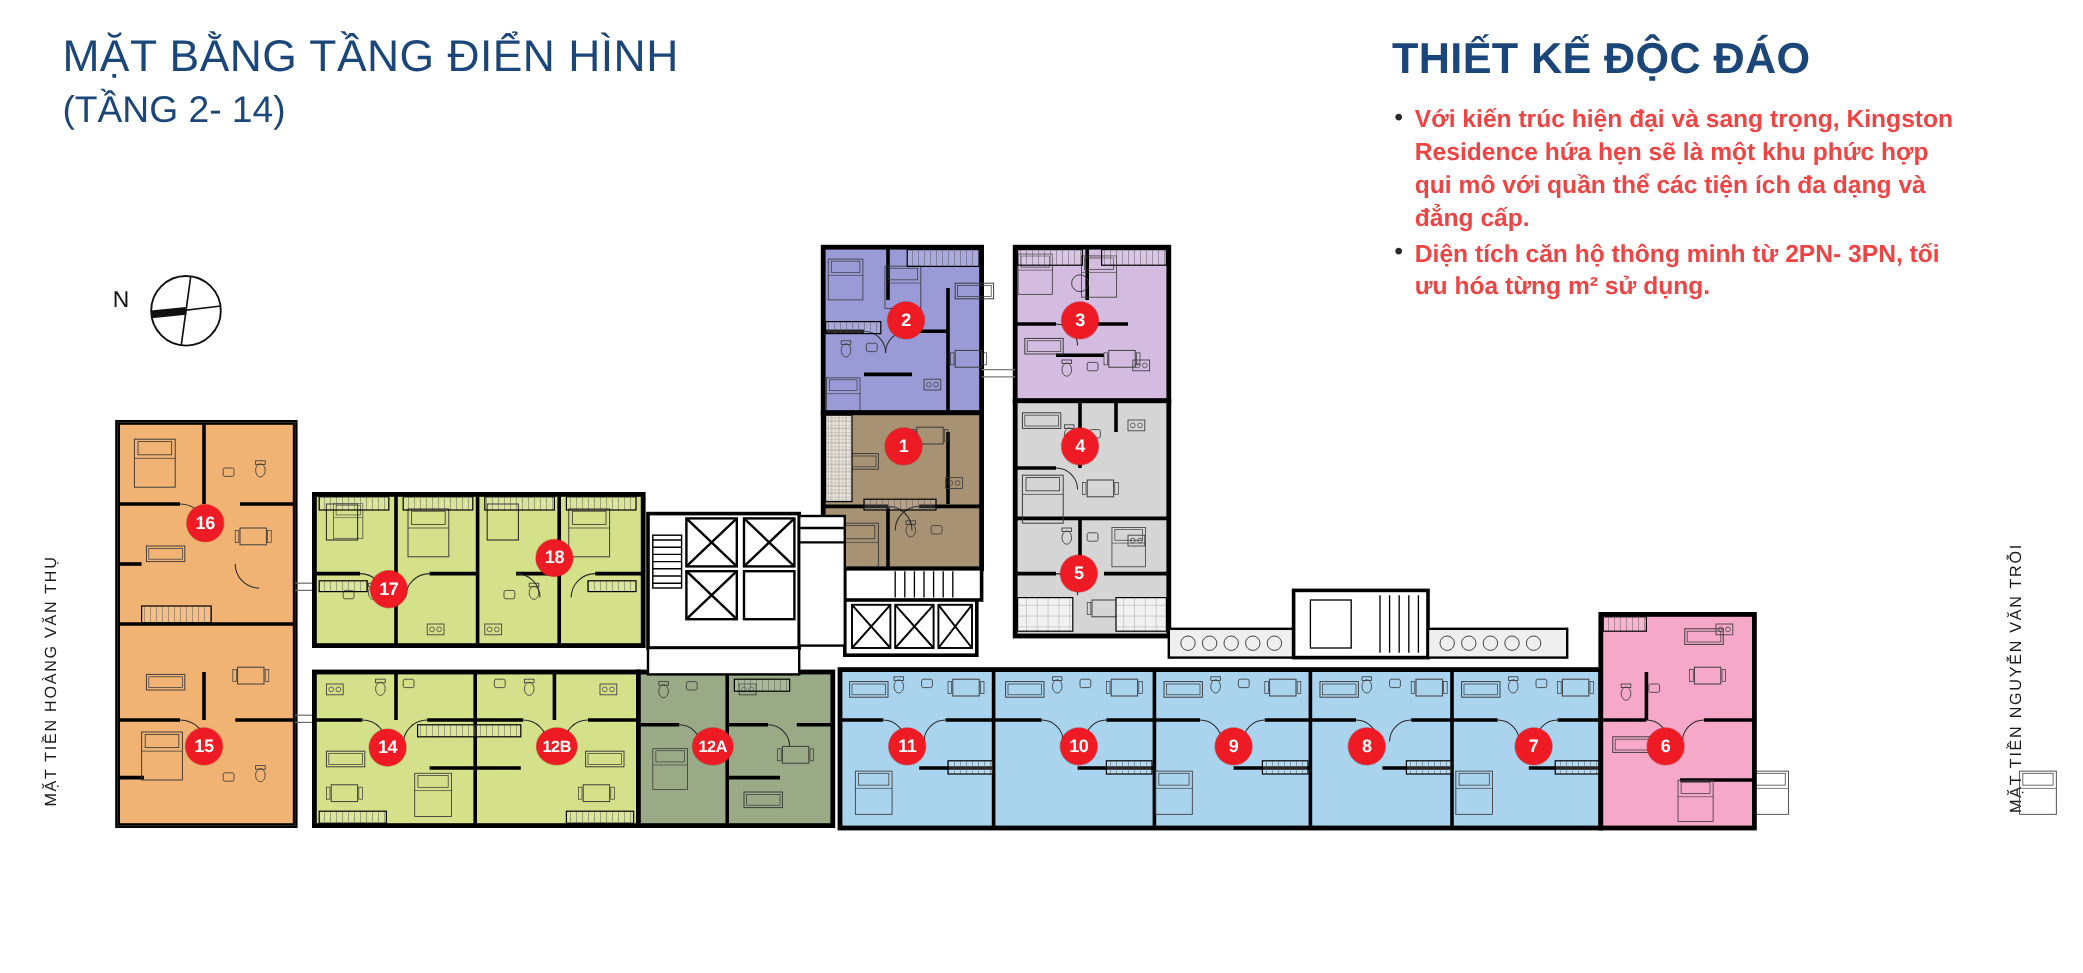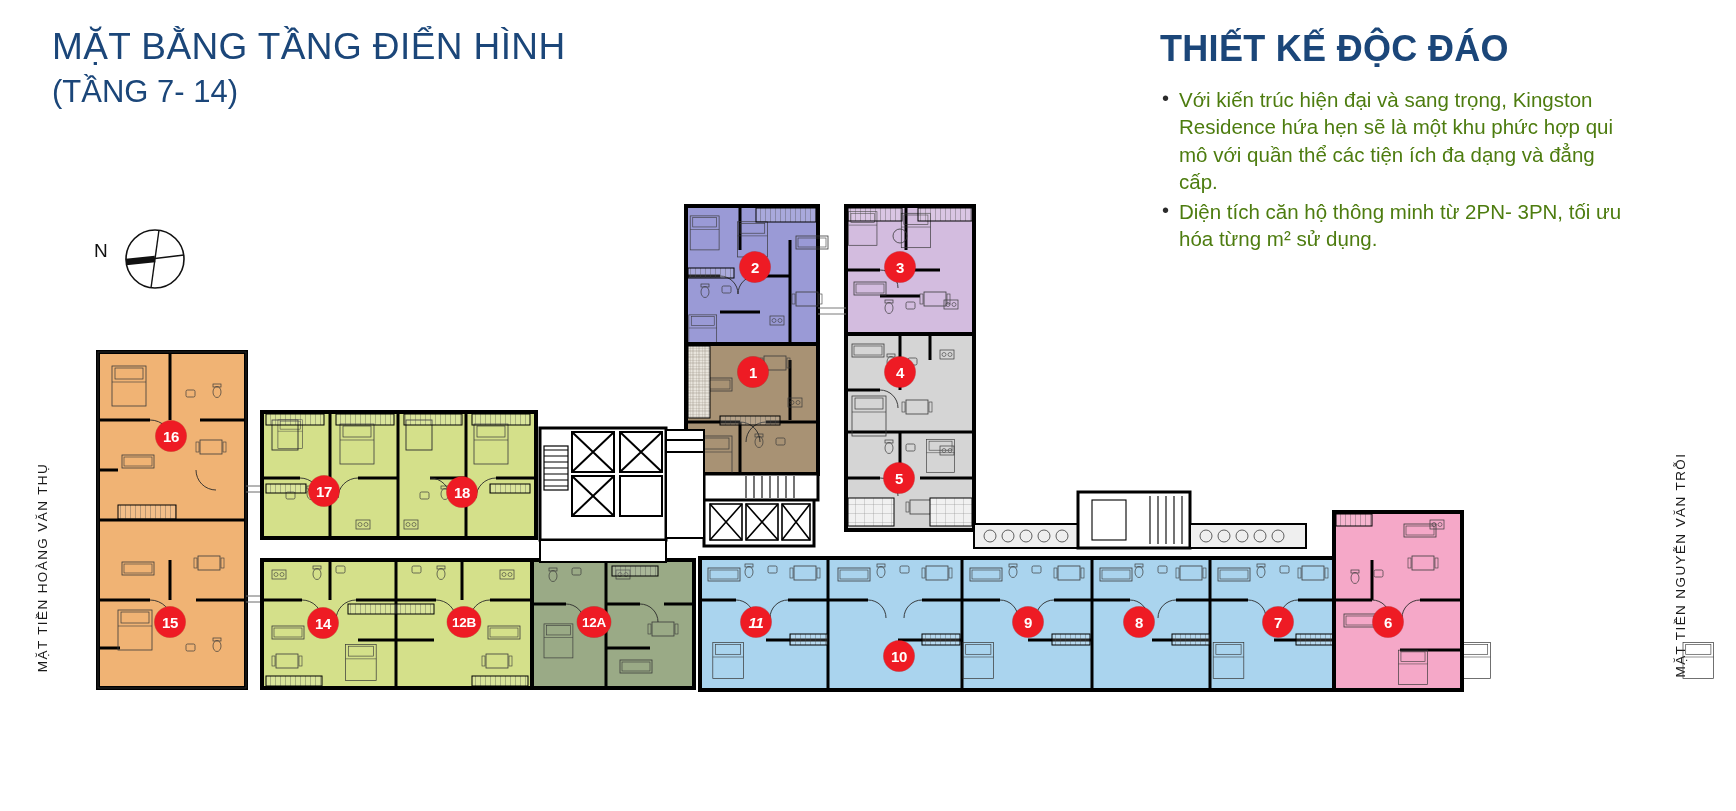--- a/index.html
+++ b/index.html
@@ -23,23 +23,24 @@
     margin-top:9px; line-height:1.05; white-space:nowrap;
   }
 
   #right-block { position:absolute; left:1160px; top:30px; width:520px; }
   #right-title {
     font-size:36px; font-weight:bold; color:#1b4679;
     letter-spacing:.3px; line-height:1.05; white-space:nowrap;
   }
   #bullets { list-style:none; margin:18px 0 0 0; padding:0; }
   #bullets li {
-    font-size:20.5px; color:#4d7c0f; line-height:1.34;
+    font-size:20.5px; color:#ef4444; line-height:1.34;
     margin-bottom:2px; padding-left:19px; position:relative;
     max-width:470px;
+    font-weight:bold;
   }
   #bullets li::before {
     content:"•"; position:absolute; left:2px; top:-1px;
     font-size:20px; color:#2b2b2b;
   }
 
   
   .v-label {
     position:absolute; font-size:13.5px; color:#1a1a1a;
     letter-spacing:1.4px; white-space:nowrap; font-weight:400;
@@ -67,21 +68,21 @@
     box-shadow:0 0 0 .5px rgba(150,0,0,.35);
     letter-spacing:-.3px;
   }
   .marker.wide { width:34px; font-size:13.5px; }
 </style>
 </head>
 <body>
 
 <div id="title-block">
   <div id="main-title">MẶT BẰNG TẦNG ĐIỂN HÌNH</div>
-  <div id="sub-title">(TẦNG 7- 14)</div>
+  <div id="sub-title">(TẦNG 2- 14)</div>
 </div>
 
 <div id="right-block">
   <div id="right-title">THIẾT KẾ ĐỘC ĐÁO</div>
   <ul id="bullets">
     <li>Với kiến trúc hiện đại và sang trọng, Kingston Residence hứa hẹn sẽ là một khu phức hợp qui mô với quần thể các tiện ích đa dạng và đẳng cấp.</li>
     <li>Diện tích căn hộ thông minh từ 2PN- 3PN, tối ưu hóa từng m² sử dụng.</li>
   </ul>
 </div>
 
@@ -550,22 +551,22 @@
 <div id="markers">
     <div class="marker" style="left: 753px; top: 372px;">1</div>
     <div class="marker" style="left: 755px; top: 267px;">2</div>
     <div class="marker" style="left: 900px; top: 267px;">3</div>
     <div class="marker" style="left: 900px; top: 372px;">4</div>
     <div class="marker" style="left: 899px; top: 478px;">5</div>
     <div class="marker" style="left: 1388px; top: 622px;">6</div>
     <div class="marker" style="left: 1278px; top: 622px;">7</div>
     <div class="marker" style="left: 1139px; top: 622px;">8</div>
     <div class="marker" style="left: 1028px; top: 622px;">9</div>
-    <div class="marker" style="left: 899px; top: 656px;">10</div>
-    <div class="marker" style="left: 756px; top: 622px; font-style: italic;">11</div>
+    <div class="marker" style="left: 899px; top: 622px;">10</div>
+    <div class="marker" style="left: 756px; top: 622px;">11</div>
     <div class="marker wide" style="left: 594px; top: 622px;">12A</div>
     <div class="marker wide" style="left: 464px; top: 622px;">12B</div>
     <div class="marker" style="left: 323px; top: 623px; text-align: center;">14</div>
     <div class="marker" style="left: 170px; top: 622px;">15</div>
     <div class="marker" style="left: 171px; top: 436px;">16</div>
     <div class="marker" style="left: 324px; top: 491px;">17</div>
-    <div class="marker" style="left: 462px; top: 492px;">18</div>
+    <div class="marker" style="left: 462px; top: 465px;">18</div>
   </div>
 
 </body></html>

